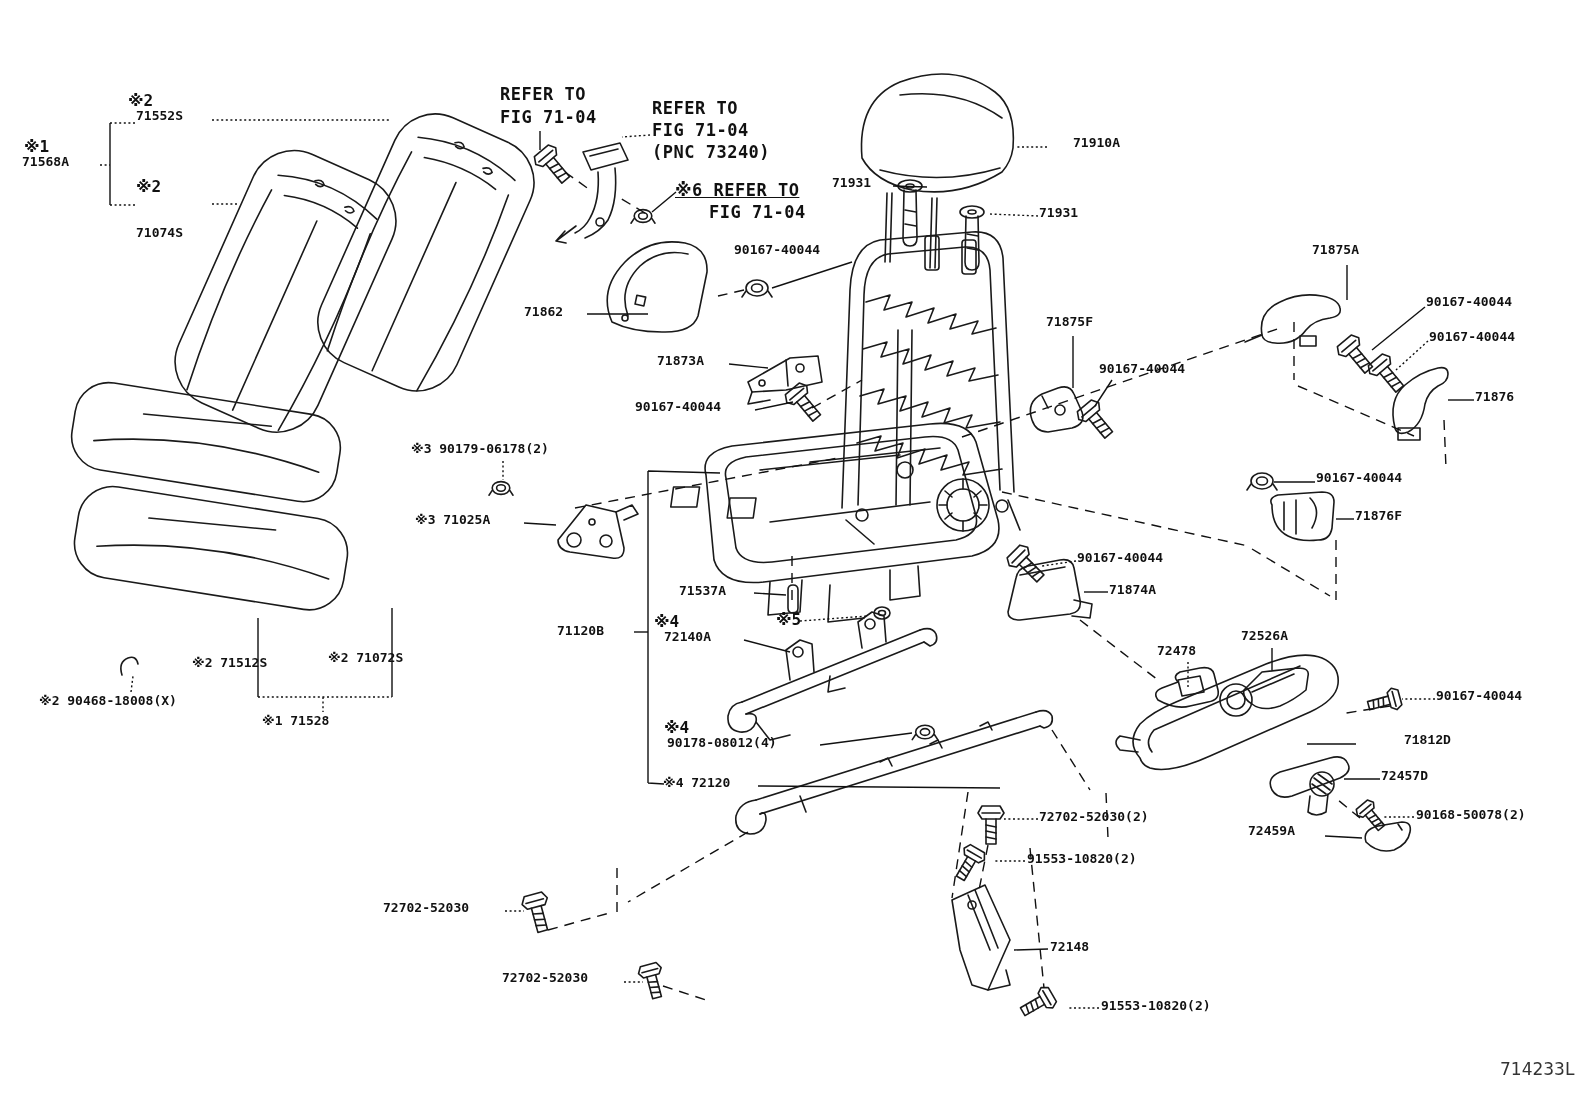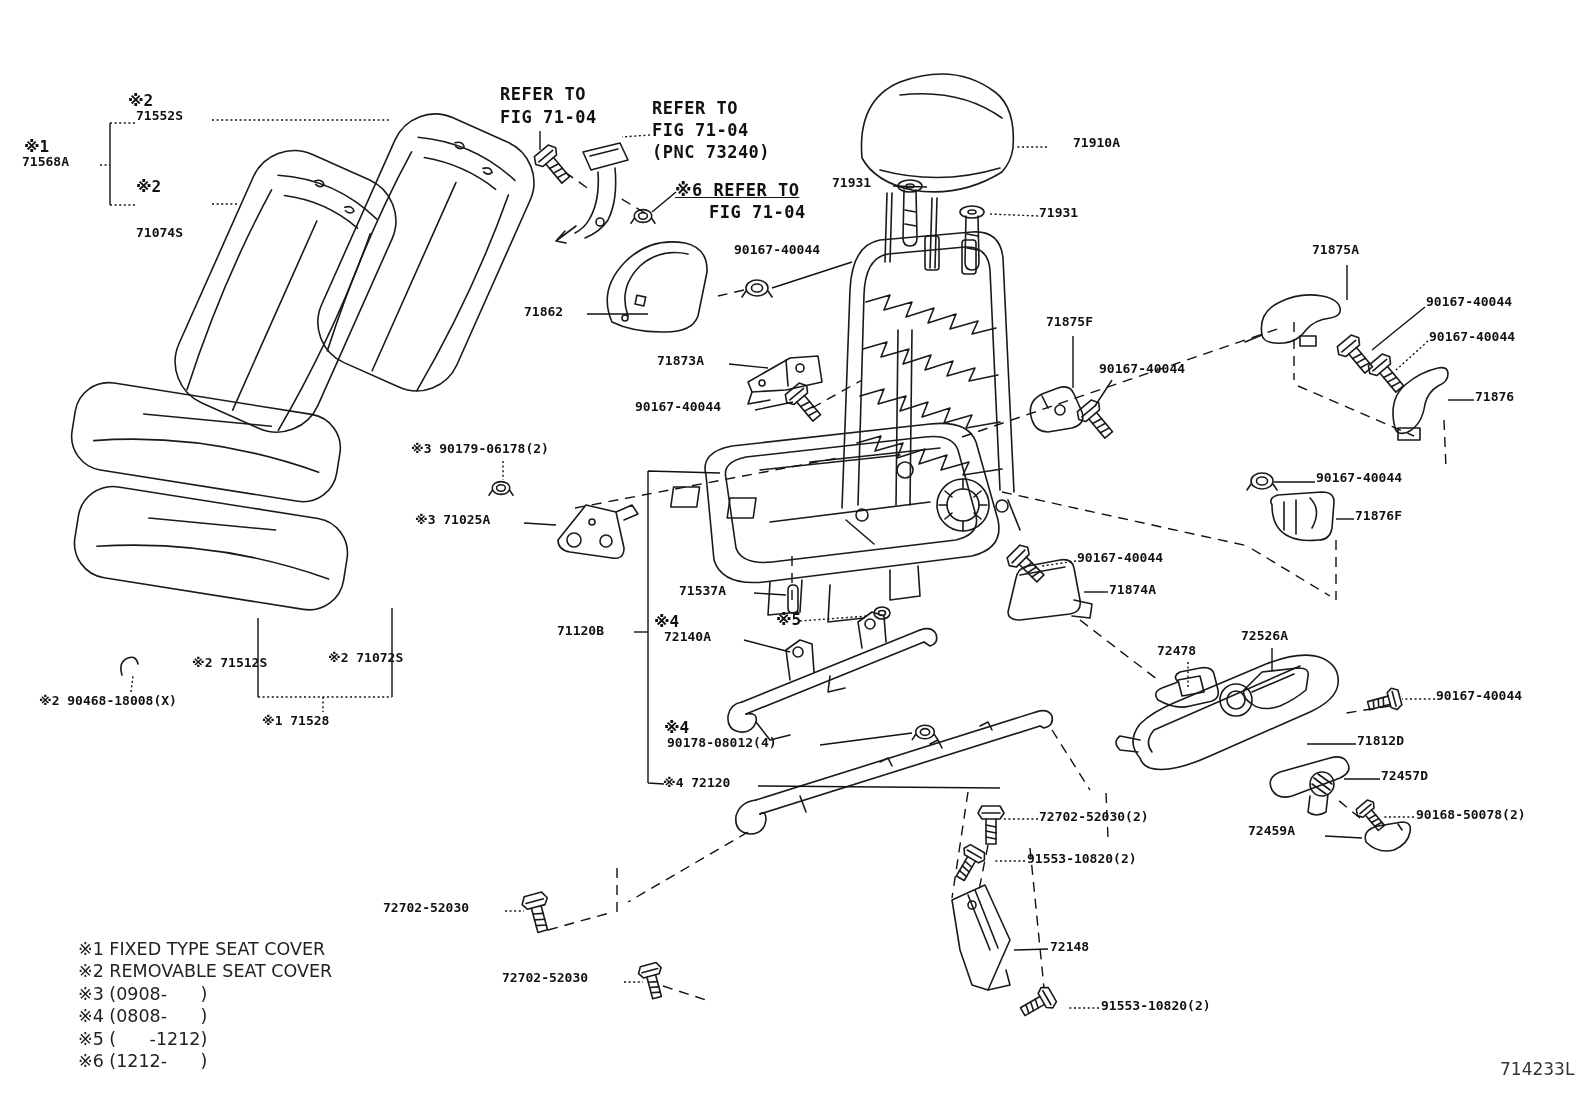--- a/index.html
+++ b/index.html
@@ -360,35 +360,34 @@
       <div class="lbl part" style="left: 679px; top: 583px;">71537A</div>
       <div class="lbl part" style="left: 557px; top: 623px;">71120B</div>
       <div class="lbl pre" style="left: 654px; top: 612px;">※4</div>
       <div class="lbl part" style="left: 664px; top: 629px;">72140A</div>
       <div class="lbl pre" style="left: 776px; top: 610px;">※5</div>
       <div class="lbl part" style="left: 1077px; top: 550px;">90167-40044</div>
       <div class="lbl part" style="left: 1109px; top: 582px;">71874A</div>
       <div class="lbl part" style="left: 1157px; top: 643px;">72478</div>
       <div class="lbl part" style="left: 1241px; top: 628px;">72526A</div>
       <div class="lbl part" style="left: 1436px; top: 688px;">90167-40044</div>
-      <div class="lbl part" style="left: 1357px; top: 733px;">71812D</div>
+      <div class="lbl part" style="left: 1404px; top: 733px; font-family: Liberation Mono, monospace;">71812D</div>
       <div class="lbl part" style="left: 1381px; top: 768px;">72457D</div>
       <div class="lbl part" style="left: 1416px; top: 807px;">90168-50078(2)</div>
       <div class="lbl part" style="left: 1248px; top: 823px;">72459A</div>
       <div class="lbl part" style="left: 192px; top: 655px;">※2 71512S</div>
       <div class="lbl part" style="left: 328px; top: 650px;">※2 71072S</div>
       <div class="lbl part" style="left: 39px; top: 693px;">※2 90468-18008(X)</div>
       <div class="lbl part" style="left: 262px; top: 713px;">※1 71528</div>
       <div class="lbl pre" style="left: 664px; top: 718px;">※4</div>
       <div class="lbl part" style="left: 667px; top: 735px;">90178-08012(4)</div>
       <div class="lbl part" style="left: 663px; top: 775px;">※4 72120</div>
       <div class="lbl part" style="left: 1039px; top: 809px;">72702-52030(2)</div>
       <div class="lbl part" style="left: 1027px; top: 851px;">91553-10820(2)</div>
       <div class="lbl part" style="left: 1050px; top: 939px;">72148</div>
       <div class="lbl part" style="left: 383px; top: 900px;">72702-52030</div>
       <div class="lbl part" style="left: 502px; top: 970px;">72702-52030</div>
       <div class="lbl part" style="left: 1101px; top: 998px;">91553-10820(2)</div>
     </div>
 
-  <div class="legend"><div class="legend-line">※1 FIXED TYPE SEAT COVER</div><div class="legend-line">※2 REMOVABLE SEAT COVER</div><div class="legend-line">※3 (0908-      )</div><div class="legend-line">※4 (0808-      )</div><div class="legend-line">※5 (      -1212)</div><div class="legend-line">※6 (1212-      )</div></div>
 
   <div class="diagram-code">714233L</div>
 </div>
 
 </body></html>

